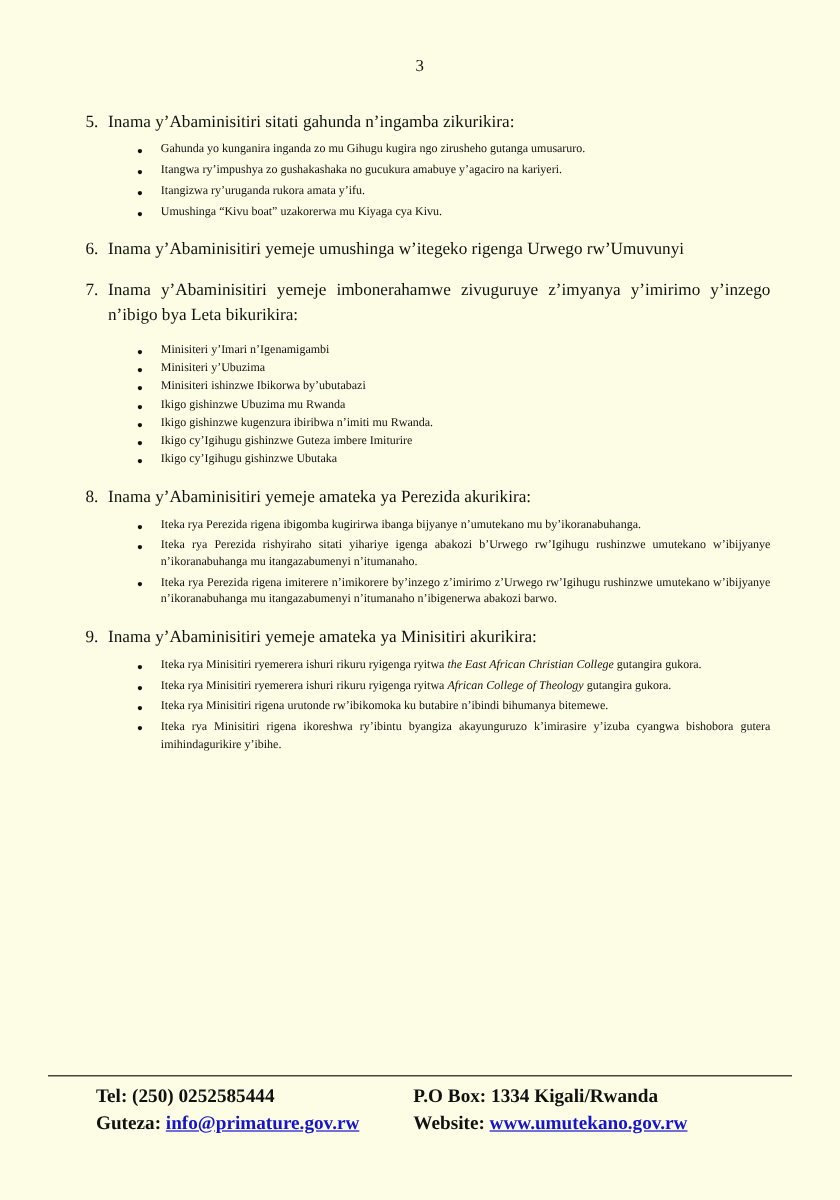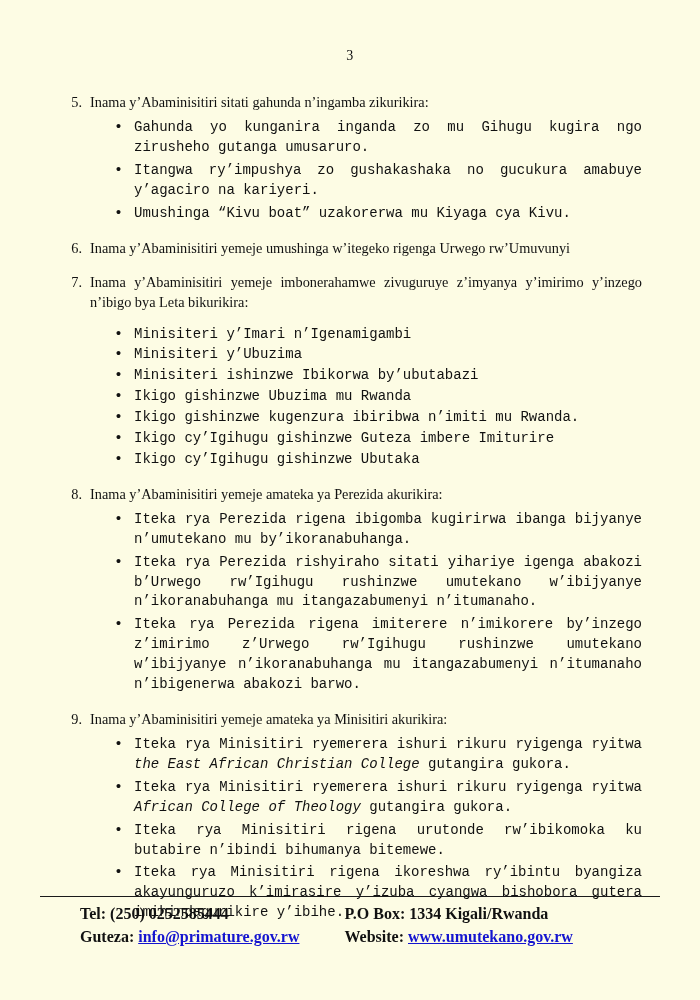--- a/index.html
+++ b/index.html
@@ -53,27 +53,26 @@
     text-align: justify;
     text-justify: inter-word;
   }
   ul.bullets {
     list-style: none;
     margin: 6px 0 0 0;
     padding: 0 0 0 68px;
   }
   ul.bullets li {
     position: relative;
-    font-size: 14px;
+    font-size: 10px;
     line-height: 1.42;
     margin-bottom: 3px;
     text-align: justify;
     text-justify: inter-word;
     padding-left: 2px;
-    font-family: Liberation Mono, monospace;
   }
   ul.bullets li::before {
     content: "\2022";
     position: absolute;
     left: -18px;
     top: -1px;
     font-size: 15px;
   }
   ul.tight li { margin-bottom: 1px; }
   .gap-7 { margin-top: 14px; }
@@ -115,20 +114,21 @@
   <div class="content">
 
     <div class="item">
       <div class="item-head">
         <span class="item-num">5.</span>
         <span class="item-text">Inama y’Abaminisitiri sitati gahunda n’ingamba zikurikira:</span>
       </div>
       <ul class="bullets">
         <li>Gahunda yo kunganira inganda zo mu Gihugu kugira ngo zirusheho gutanga umusaruro.</li>
         <li>Itangwa ry’impushya zo gushakashaka no gucukura amabuye y’agaciro na kariyeri.</li>
+        <li>Itangizwa ry’uruganda rukora amata y’ifu.</li>
         <li>Umushinga “Kivu boat” uzakorerwa mu Kiyaga cya Kivu.</li>
       </ul>
     </div>
 
     <div class="item">
       <div class="item-head">
         <span class="item-num">6.</span>
         <span class="item-text">Inama y’Abaminisitiri yemeje umushinga w’itegeko rigenga Urwego rw’Umuvunyi</span>
       </div>
     </div>

